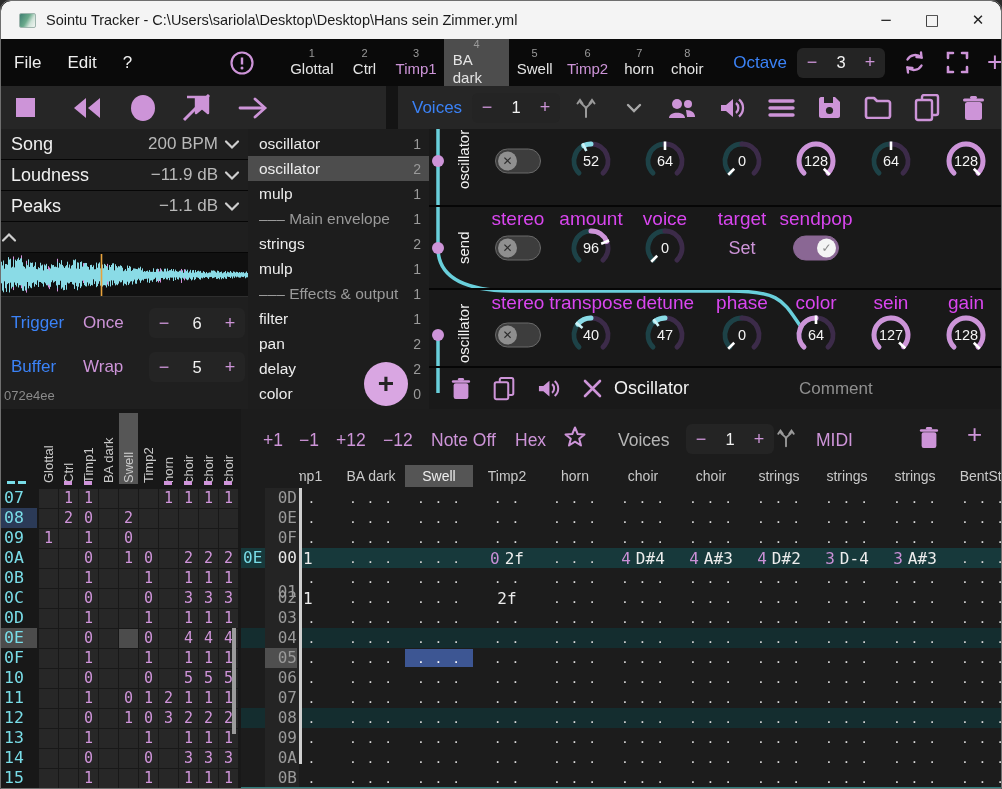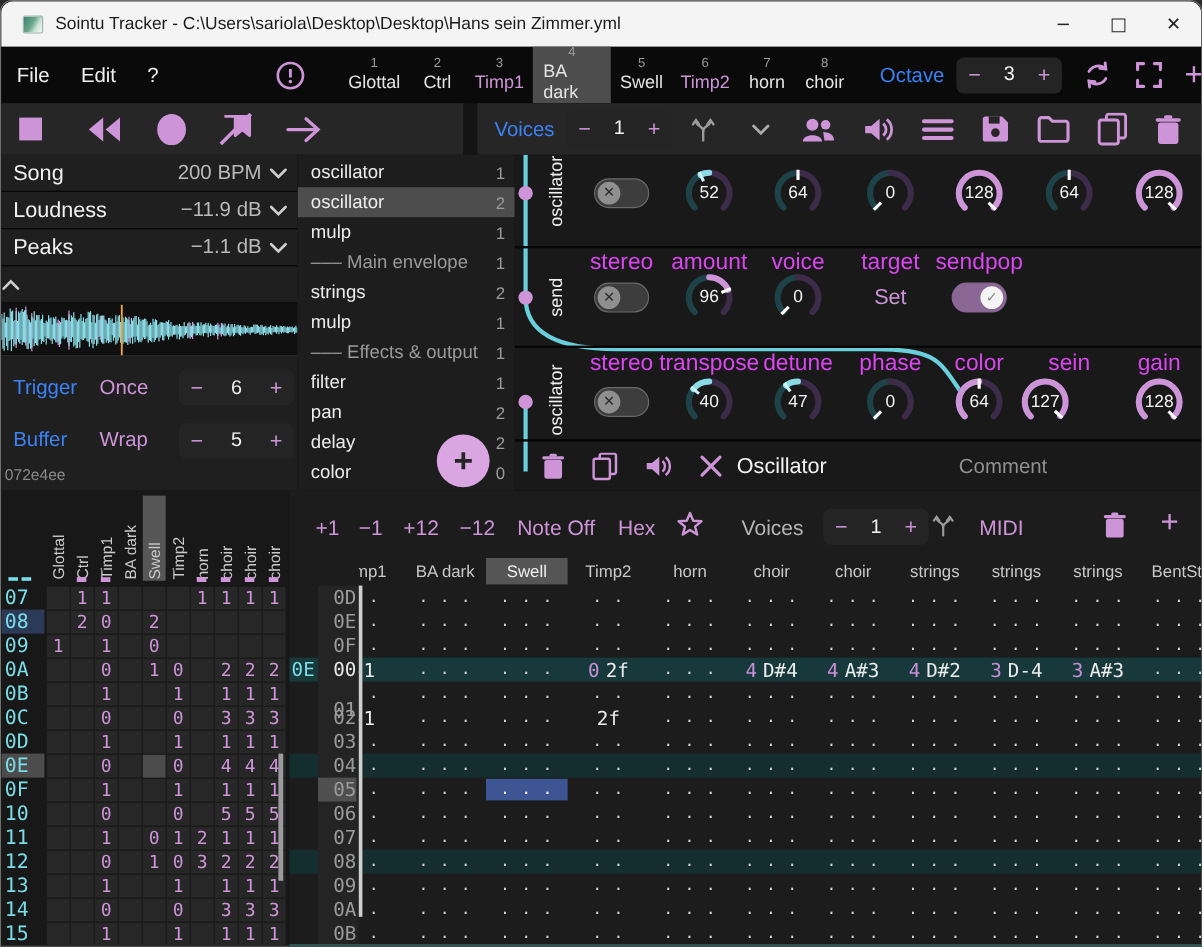--- a/index.html
+++ b/index.html
@@ -794,21 +794,21 @@
         <div class="knob" style="left: 387px; top: 206px;">
           <svg width="48" height="48" viewBox="0 0 48 48">
             <path d="M 11.979184719828693 36.020815280171306 A 17 17 0 0 1 23.999999999999996 7" stroke="#1d4247" stroke-width="5" fill="none" stroke-linecap="round"></path>
             <path d="M 23.999999999999996 7 A 17 17 0 0 1 36.02081528017132 36.02081528017129" stroke="#3c2b49" stroke-width="5" fill="none" stroke-linecap="round"></path>
             <path d="M 11.979184719828693 36.020815280171306 A 17 17 0 0 1 23.999999999999996 7" stroke="#cd94d8" stroke-width="5" fill="none" stroke-linecap="round"></path>
             <line x1="23.999999999999996" y1="13" x2="23.999999999999996" y2="4.5" stroke="#ffffff" stroke-width="2.6"></line>
           </svg>
           <div class="kval">64</div>
         </div>
         <div class="p-label" style="left: 462px; top: 163px;">sein</div>
-        <div class="knob" style="left: 442px; top: 206px;">
+        <div class="knob" style="left: 462px; top: 206px;">
           <svg width="48" height="48" viewBox="0 0 48 48">
             <path d="M 11.979184719828693 36.020815280171306 A 17 17 0 0 1 23.999999999999996 7" stroke="#1d4247" stroke-width="5" fill="none" stroke-linecap="round"></path>
             <path d="M 23.999999999999996 7 A 17 17 0 0 1 36.02081528017132 36.02081528017129" stroke="#3c2b49" stroke-width="5" fill="none" stroke-linecap="round"></path>
             <path d="M 11.979184719828693 36.020815280171306 A 17 17 0 1 1 36.45512261843103 35.57021696252269" stroke="#cd94d8" stroke-width="5" fill="none" stroke-linecap="round"></path>
             <line x1="32.05919698839654" y1="31.48661097574998" x2="38.28675829761206" y2="37.27171945701133" stroke="#ffffff" stroke-width="2.6"></line>
           </svg>
           <div class="kval">127</div>
         </div>
         <div class="p-label" style="left: 537px; top: 163px;">gain</div>
         <div class="knob" style="left: 537px; top: 206px;">

